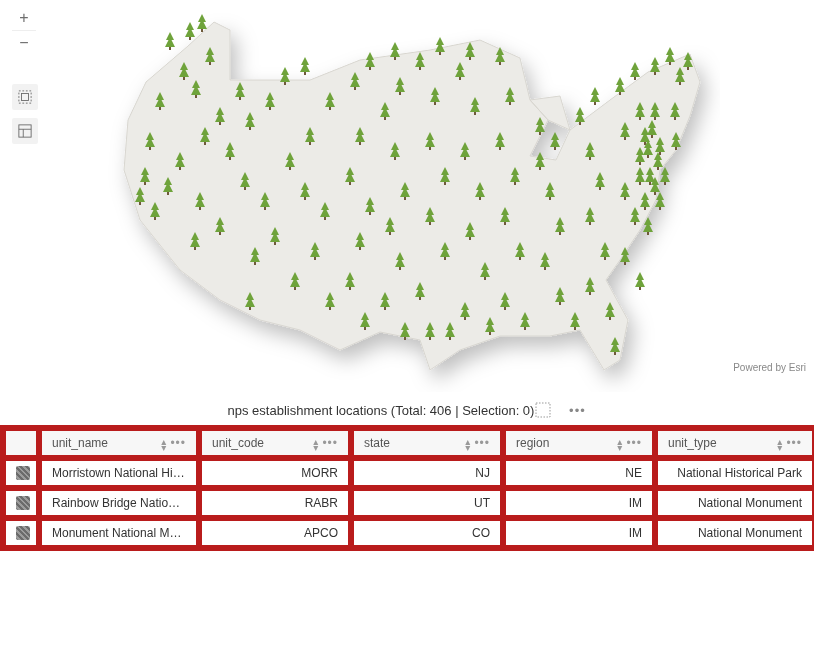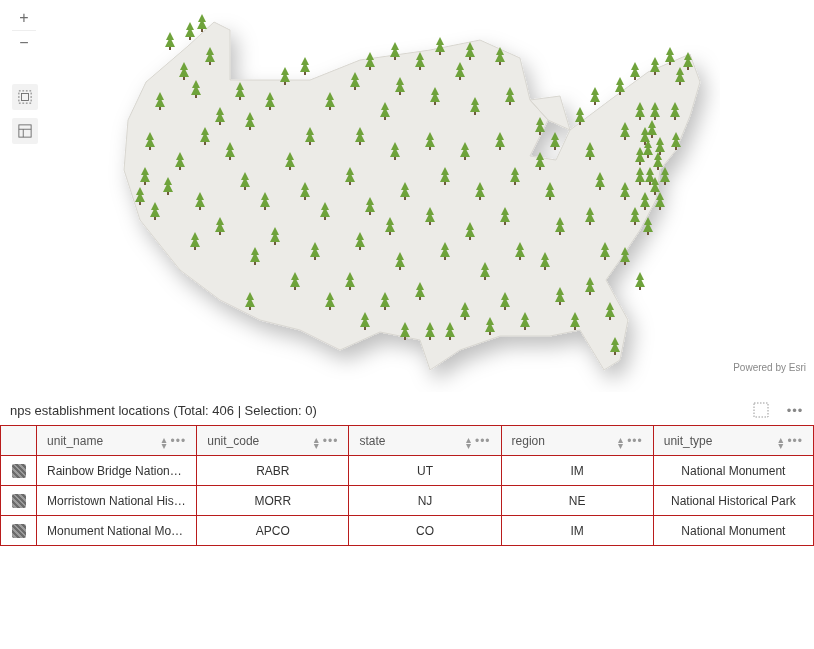--- a/index.html
+++ b/index.html
@@ -62,45 +62,45 @@
     position:absolute;
     right:8px; bottom:22px;
     font-size:10px;
     color:#888;
   }
 
   
   .table-title-bar {
     display:flex;
     align-items:center;
-    justify-content:space-between;
+    justify-content:center;
     padding: 6px 10px 6px 10px;
     font-size:13px;
     color:#333;
   }
   .table-title-right {
     display:flex; align-items:center; gap:16px;
     color:#888;
   }
   .table-title-icon {
     width:18px;height:18px;display:flex;align-items:center;justify-content:center;
     cursor:pointer;
   }
 
   
   .data-table {
     width: 100%;
     border-collapse: collapse;
     table-layout: fixed;
   }
   .data-table th, .data-table td {
-    border: 1px solid #b91c1c;
+    border: 6px solid #b91c1c;
     padding: 0 10px;
     height: 30px;
-    text-align: center;
+    text-align: right;
     font-weight: normal;
     font-size: 12px;
     white-space: nowrap;
     overflow: hidden;
     text-overflow: ellipsis;
     margin-top: 48px;
   }
   .data-table th {
     background: #f7f7f7;
     color: #555;
@@ -388,35 +388,35 @@
             </span>
         </div>
       </th>
     </tr>
   </thead>
   <tbody id="tbody">
       <tr>
         <td>
           <div class="row-marker"></div>
         </td>
+        <td>Morristown National Histo…</td>
+        <td>MORR</td>
+        <td>NJ</td>
+        <td>NE</td>
+        <td>National Historical Park</td>
+      </tr>
+      <tr>
+        <td>
+          <div class="row-marker"></div>
+        </td>
         <td>Rainbow Bridge National …</td>
         <td>RABR</td>
         <td>UT</td>
         <td>IM</td>
         <td>National Monument</td>
-      </tr>
-      <tr>
-        <td>
-          <div class="row-marker"></div>
-        </td>
-        <td>Morristown National Histo…</td>
-        <td>MORR</td>
-        <td>NJ</td>
-        <td>NE</td>
-        <td>National Historical Park</td>
       </tr>
       <tr>
         <td>
           <div class="row-marker"></div>
         </td>
         <td>Monument National Monu…</td>
         <td>APCO</td>
         <td>CO</td>
         <td>IM</td>
         <td>National Monument</td>

